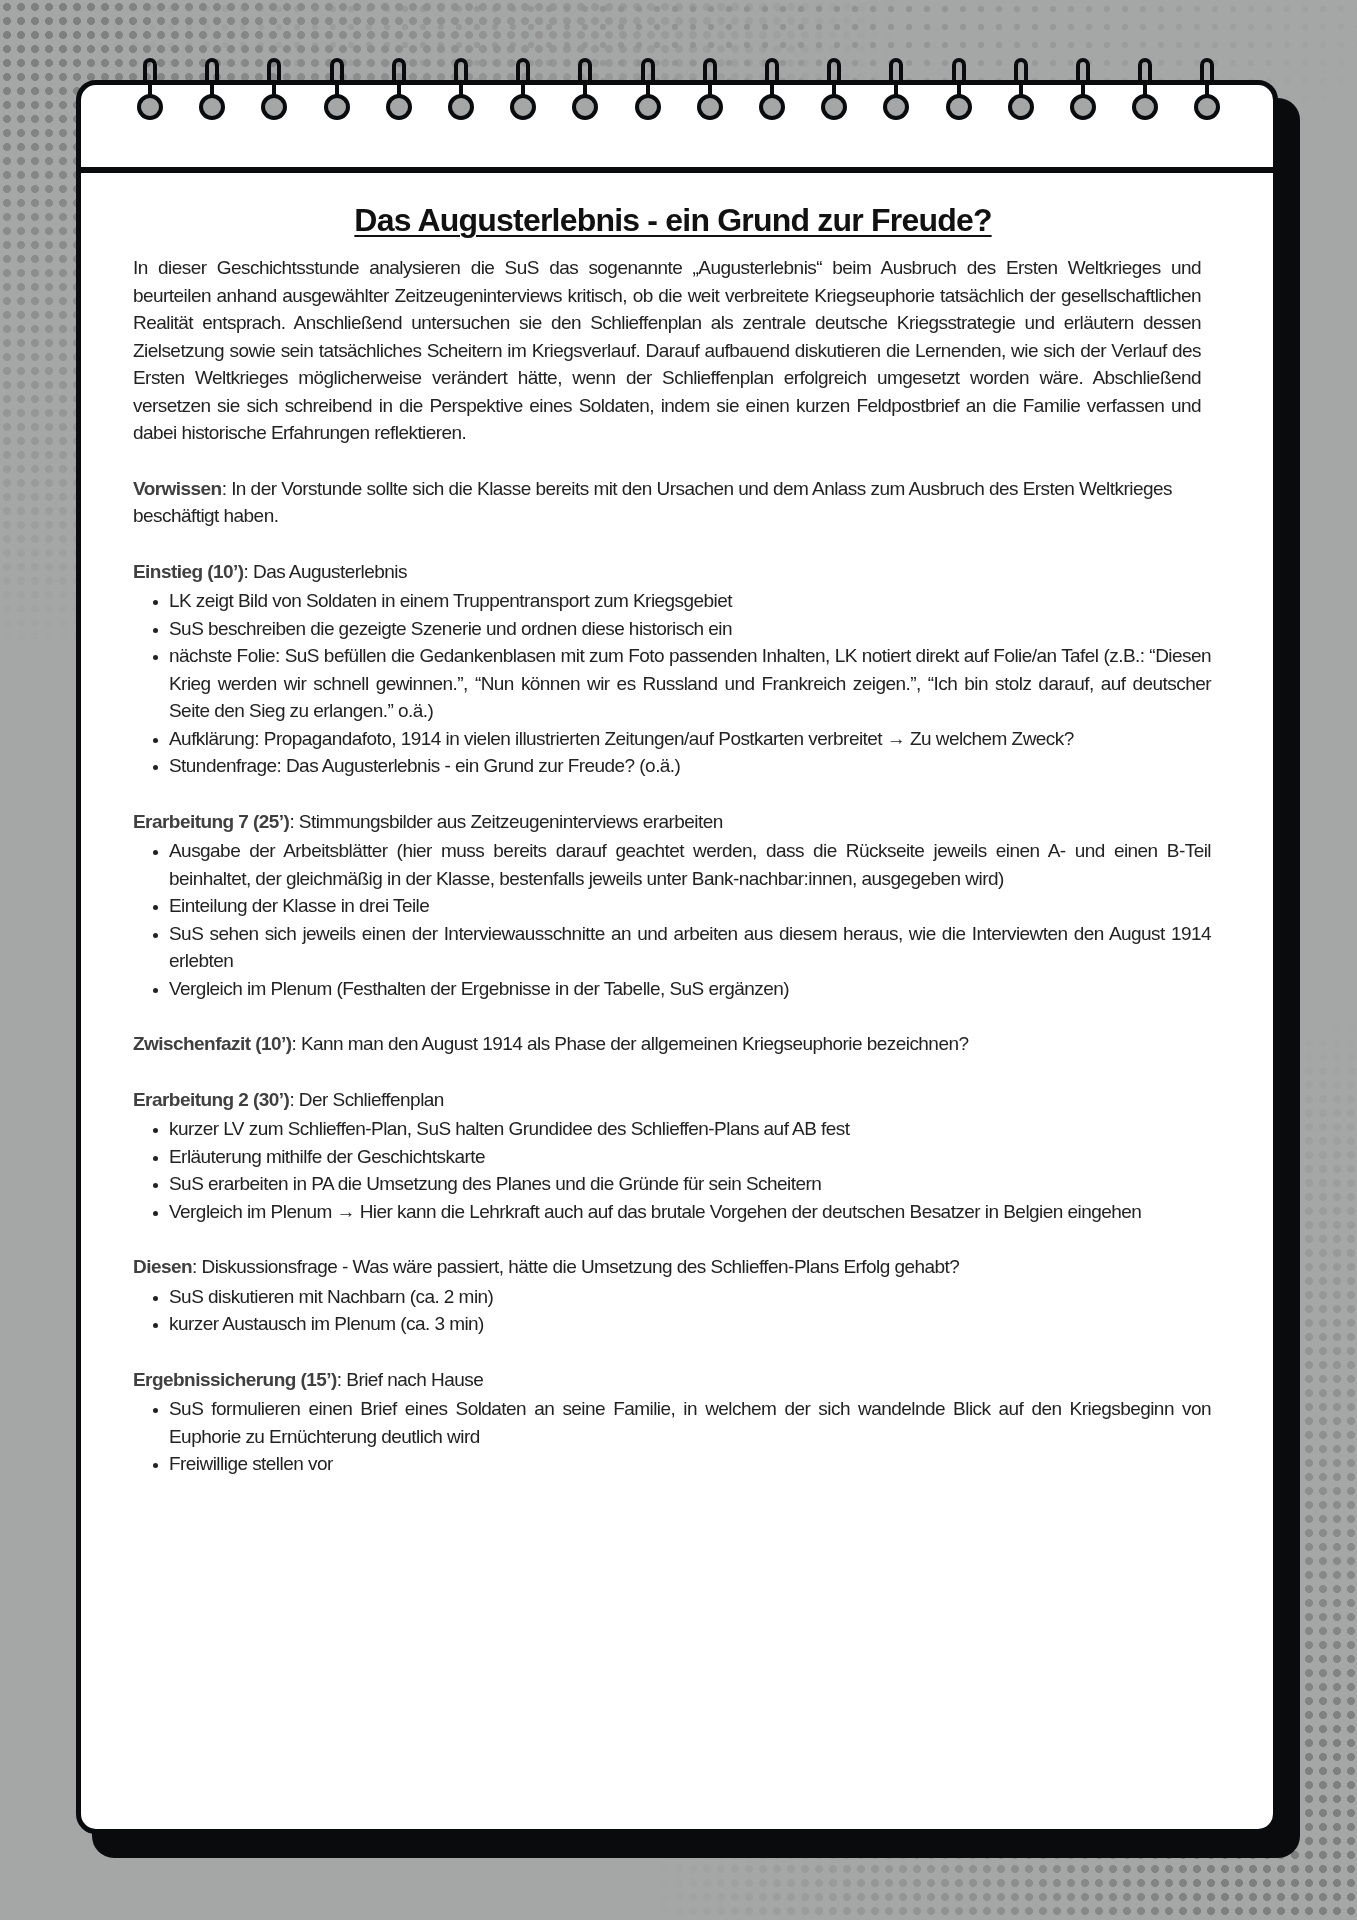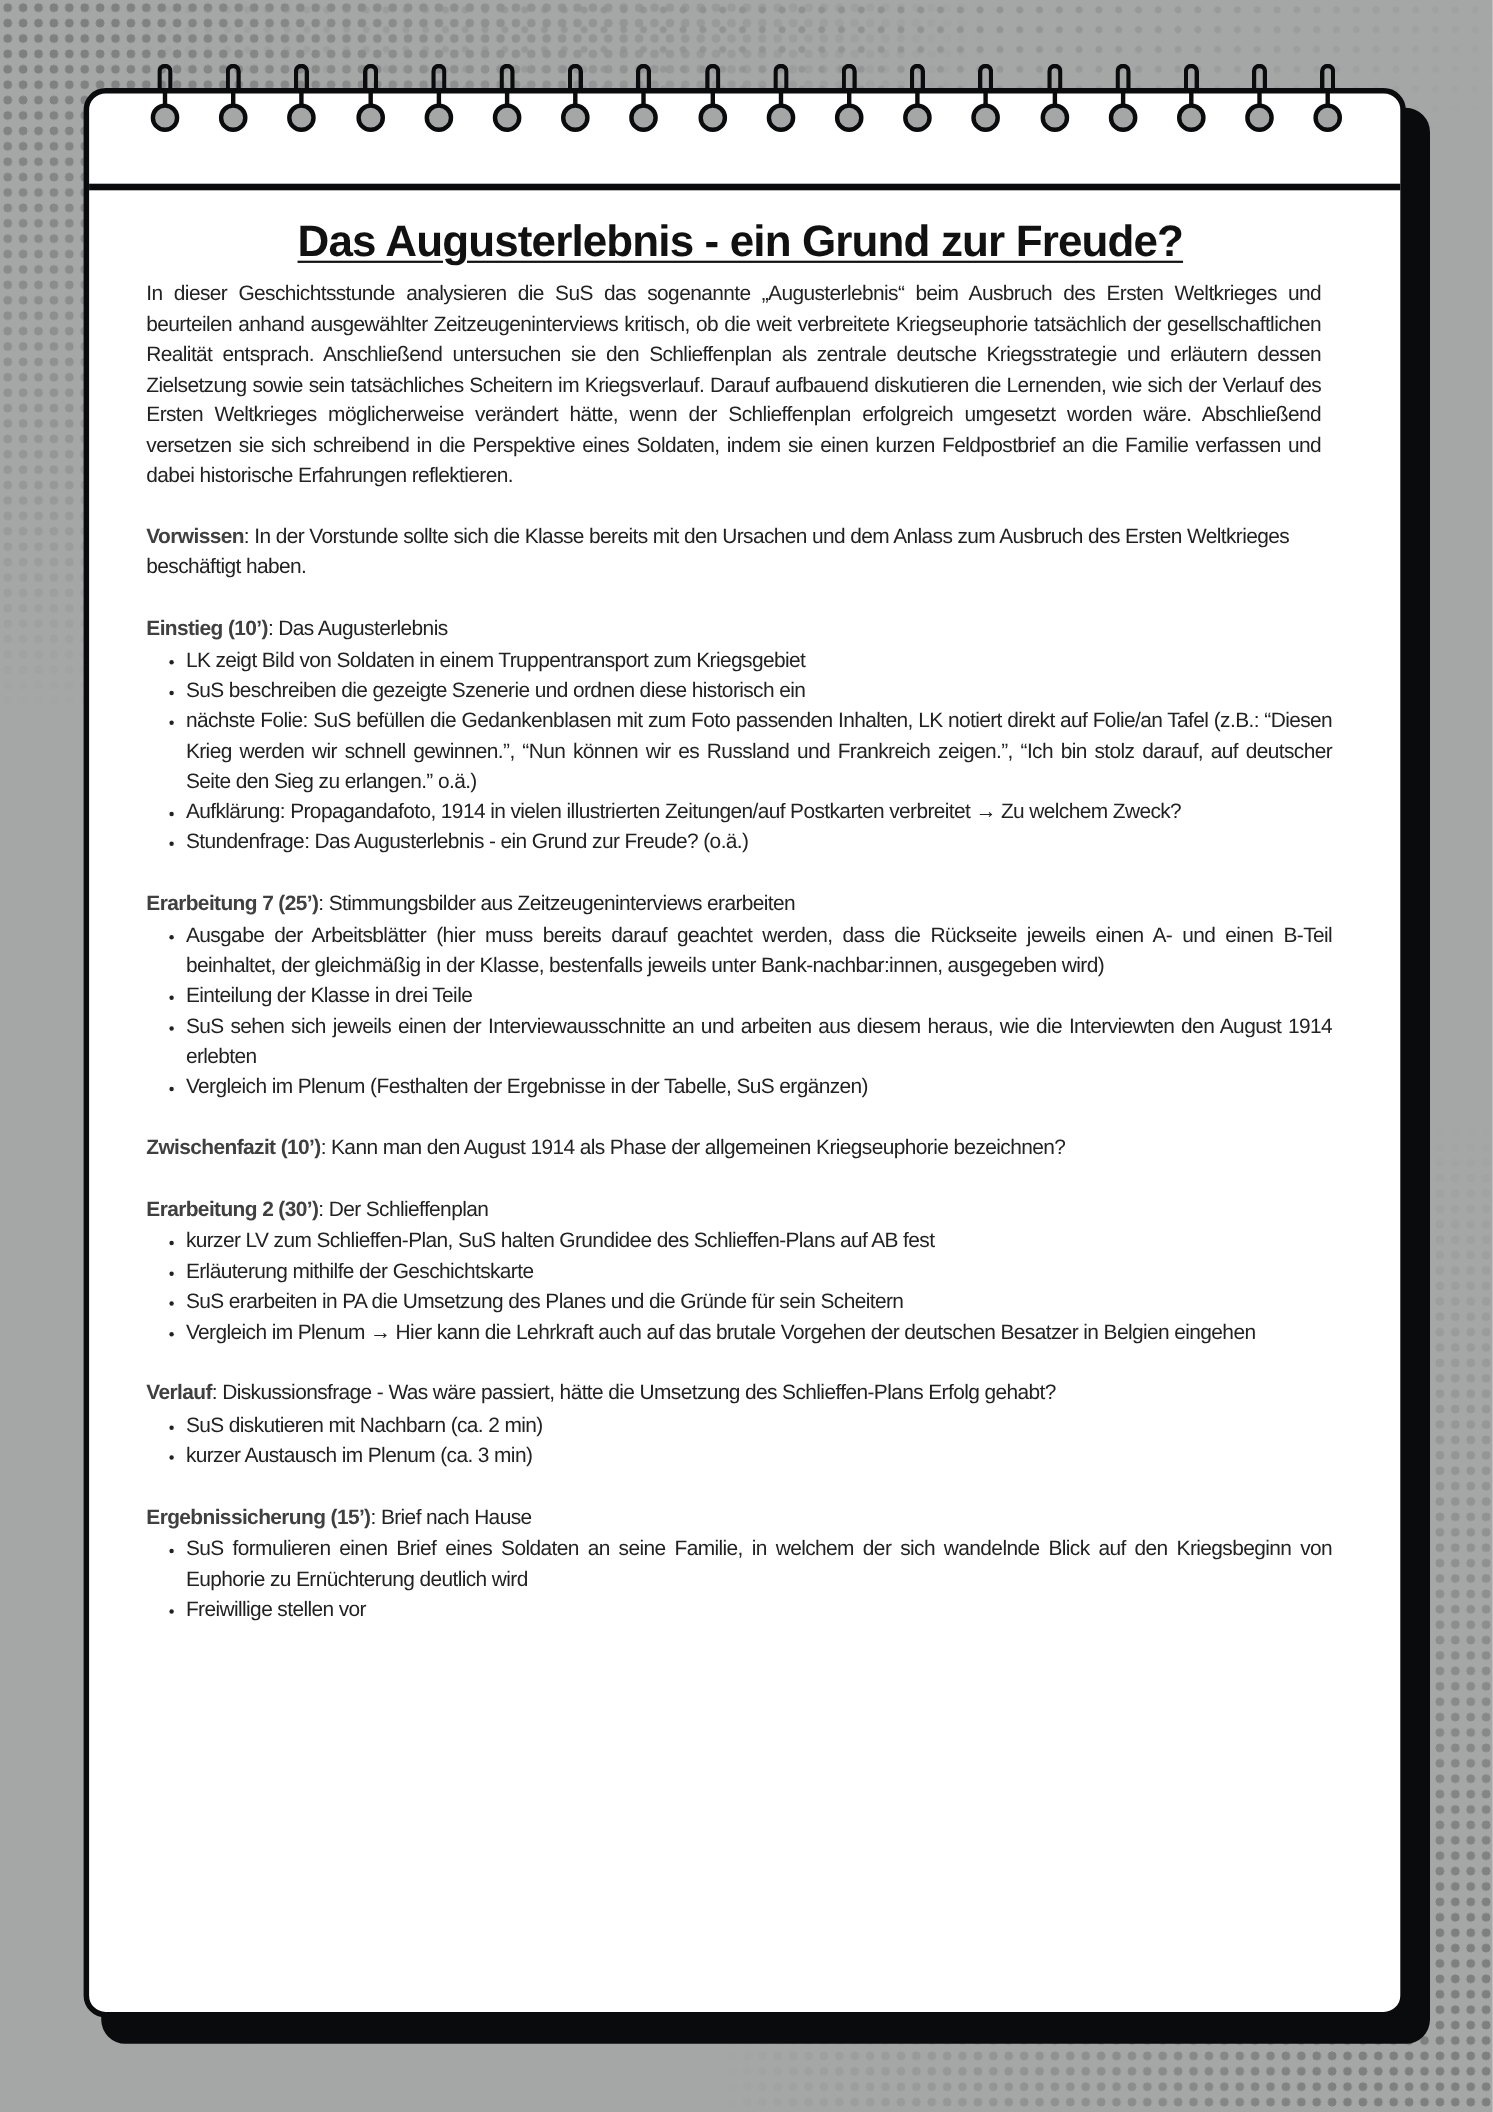--- a/index.html
+++ b/index.html
@@ -112,21 +112,21 @@
       top: 200px;
       width: 1080px;
       color: #222;
       font-family: "Liberation Sans Narrow", "Liberation Sans", sans-serif;
       font-size: 19px;
       line-height: 27.5px;
       letter-spacing: -0.55px;
     }
     .title {
       text-align: center;
-      font-size: 40px;
+      font-size: 32px;
       font-weight: bold;
       text-decoration: underline;
       text-decoration-thickness: 2px;
       text-underline-offset: 4px;
       color: #111;
       letter-spacing: -0.8px;
       margin: 0 0 14px 0;
       line-height: 40px;
     }
     .intro {
@@ -300,21 +300,21 @@
     <p class="section-head"><b>Erarbeitung 2 (30’)</b><span>: Der Schlieffenplan</span></p>
     <ul>
       <li>kurzer LV zum Schlieffen-Plan, SuS halten Grundidee des Schlieffen-Plans auf AB fest</li>
       <li>Erläuterung mithilfe der Geschichtskarte</li>
       <li>SuS erarbeiten in PA die Umsetzung des Planes und die Gründe für sein Scheitern</li>
       <li>Vergleich im Plenum → Hier kann die Lehrkraft auch auf das brutale Vorgehen der deutschen Besatzer in Belgien eingehen</li>
     </ul>
   </div>
 
   <div class="section">
-    <p class="section-head"><b>Verlauf</b><span>: Diskussionsfrage - Was wäre passiert, hätte die Umsetzung des Schlieffen-Plans Erfolg gehabt?</span></p>
+    <p class="section-head"><b>Diesen</b><span>: Diskussionsfrage - Was wäre passiert, hätte die Umsetzung des Schlieffen-Plans Erfolg gehabt?</span></p>
     <ul>
       <li>SuS diskutieren mit Nachbarn (ca. 2 min)</li>
       <li>kurzer Austausch im Plenum (ca. 3 min)</li>
     </ul>
   </div>
 
   <div class="section">
     <p class="section-head"><b>Ergebnissicherung (15’)</b><span>: Brief nach Hause</span></p>
     <ul>
       <li>SuS formulieren einen Brief eines Soldaten an seine Familie, in welchem der sich wandelnde Blick auf den Kriegsbeginn von Euphorie zu Ernüchterung deutlich wird</li>

